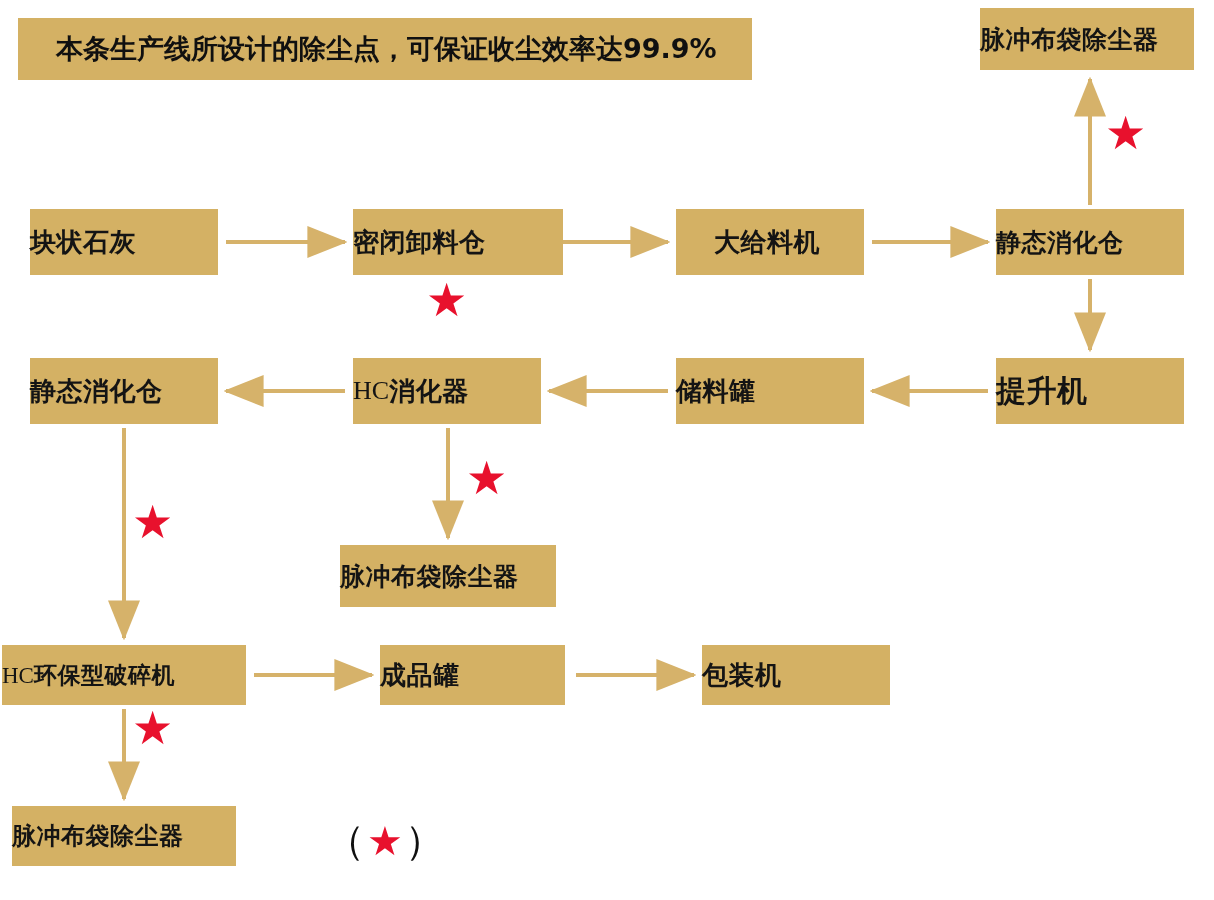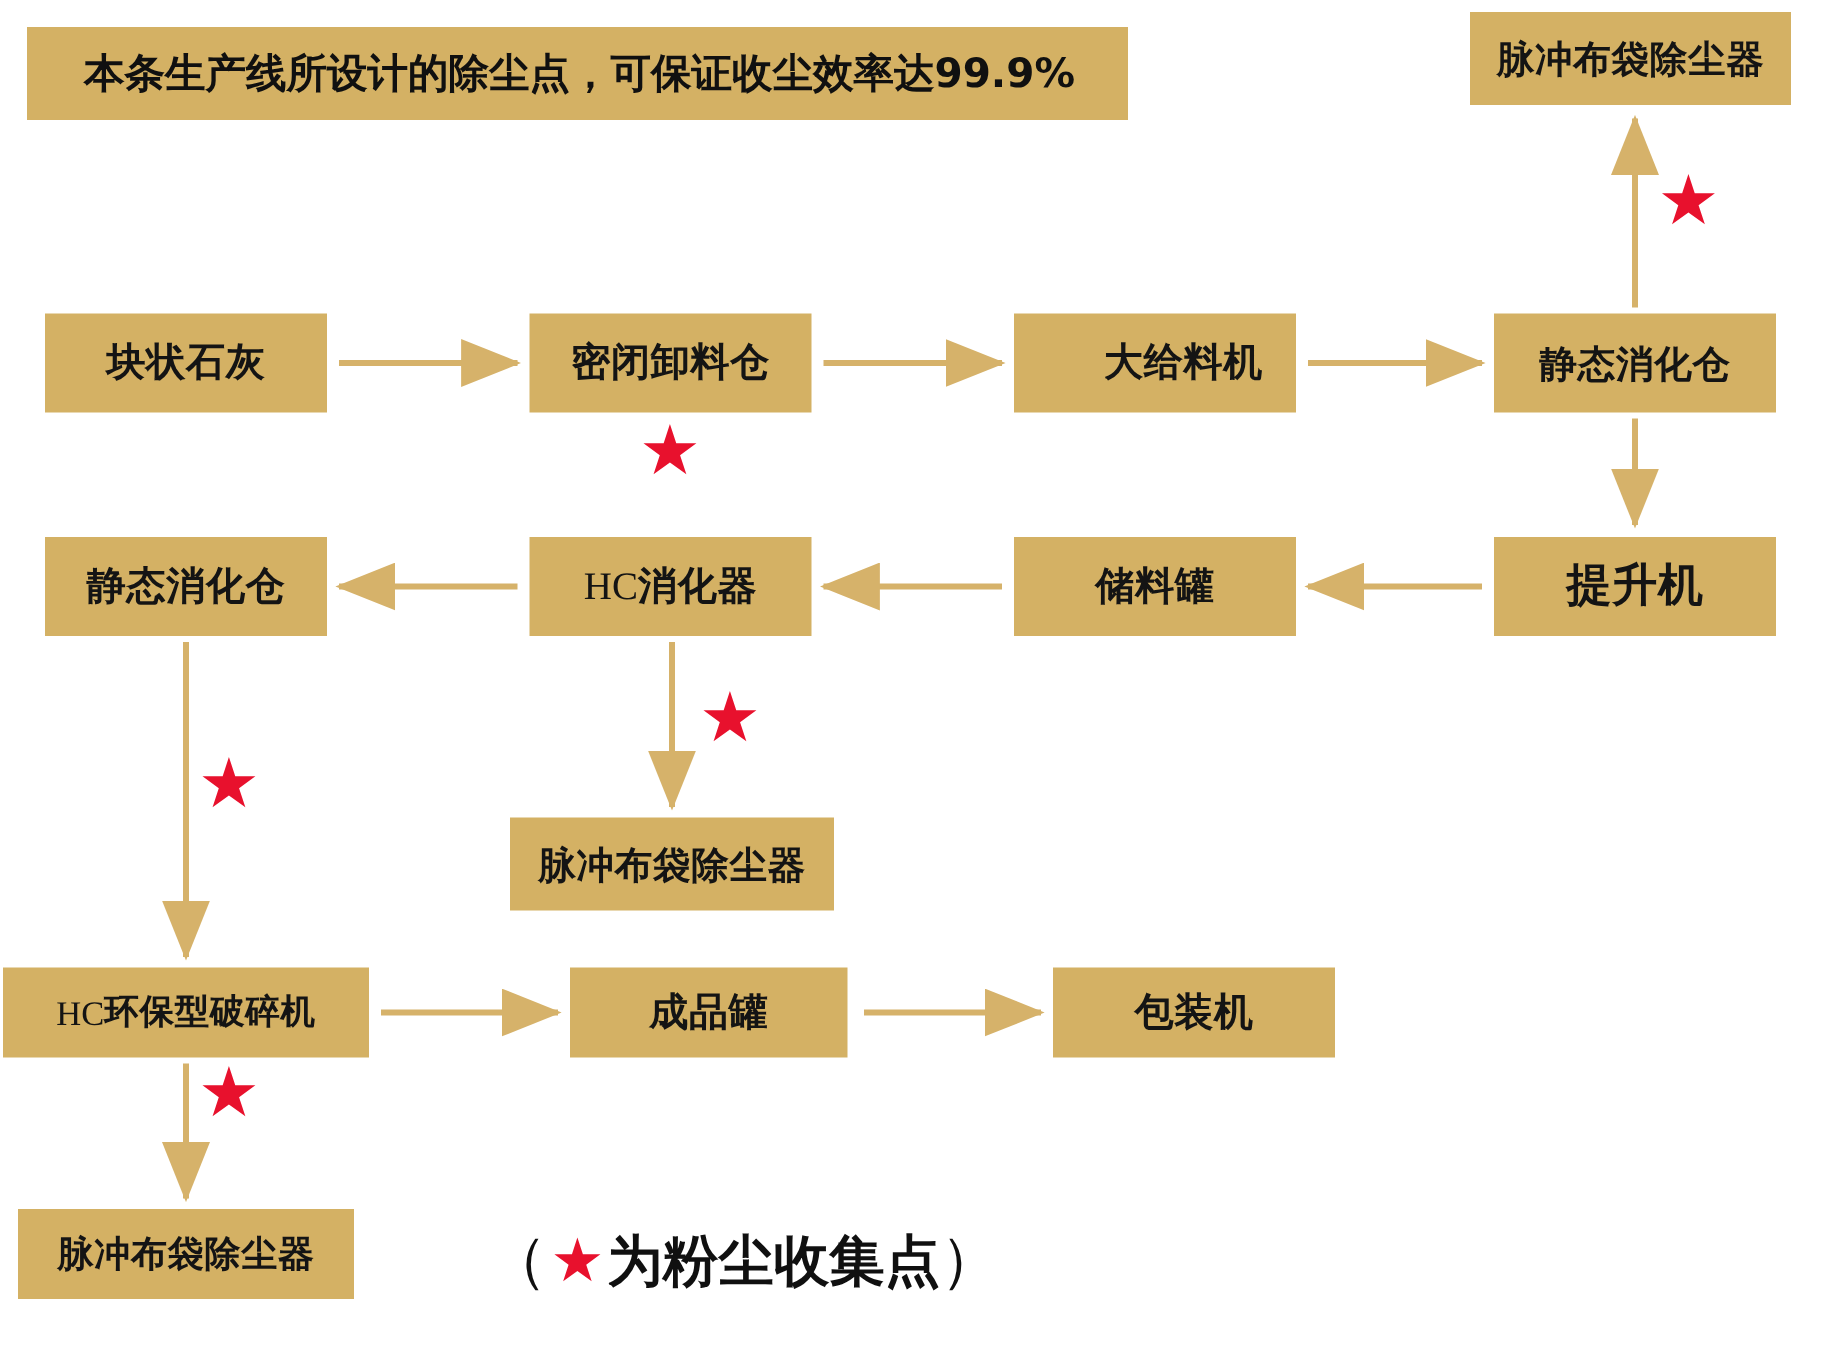--- a/index.html
+++ b/index.html
@@ -19,21 +19,20 @@
     left: 0; top: 0;
     width: 1214px;
     height: 900px;
   }
   .node {
     position: absolute;
     background: #d4b164;
     box-sizing: border-box;
     display: flex;
     align-items: center;
-    justify-content: center;
     color: #141414;
     font-weight: 700;
     letter-spacing: 0.5px;
     line-height: 1;
     white-space: nowrap;
     z-index: 3;
   }
   .node .lbl { display: inline-block; }
   .node .hc {
     font-weight: 400;
@@ -121,21 +120,21 @@
     <line x1="254" y1="675" x2="372" y2="675" stroke="#d6b26a" stroke-width="4" marker-end="url(#ah)"></line>
     <line x1="576" y1="675" x2="694" y2="675" stroke="#d6b26a" stroke-width="4" marker-end="url(#ah)"></line>
 
     <line x1="124" y1="709" x2="124" y2="799" stroke="#d6b26a" stroke-width="4" marker-end="url(#ah)"></line>
   </svg>
 
   <div id="nodes-layer">
       <div class="node" style="left: 30px; top: 209px; width: 188px; height: 66px; font-size: 26px;">
         <span class="lbl">块状石灰</span>
       </div>
-      <div class="node" style="left: 353px; top: 209px; width: 188px; height: 66px; font-size: 26px;">
+      <div class="node" style="left: 353px; top: 209px; width: 210px; height: 66px; font-size: 26px;">
         <span class="lbl">密闭卸料仓</span>
       </div>
       <div class="node" style="left: 676px; top: 209px; width: 188px; height: 66px; font-size: 26px; padding-left: 38px;">
         <span class="lbl">大给料机</span>
       </div>
       <div class="node" style="left: 996px; top: 209px; width: 188px; height: 66px; font-size: 25px;">
         <span class="lbl">静态消化仓</span>
       </div>
       <div class="node" style="left: 980px; top: 8px; width: 214px; height: 62px; font-size: 25px;">
         <span class="lbl">脉冲布袋除尘器</span>
@@ -174,17 +173,16 @@
       <div class="star" style="left: 426px; top: 277px; font-size: 46px;">★</div>
       <div class="star" style="left: 1105px; top: 110px; font-size: 46px;">★</div>
       <div class="star" style="left: 466px; top: 455px; font-size: 46px;">★</div>
       <div class="star" style="left: 132px; top: 499px; font-size: 46px;">★</div>
       <div class="star" style="left: 132px; top: 705px; font-size: 46px;">★</div>
     </div>
 
   <div class="legend" style="left:325px; top:820px;">
     <span class="lp">（</span>
     <span class="lstar">★</span>
-    <span class="lt">为粉尘收集点</span>
     <span class="lp">）</span>
   </div>
 
 </div>
 
 </body></html>

